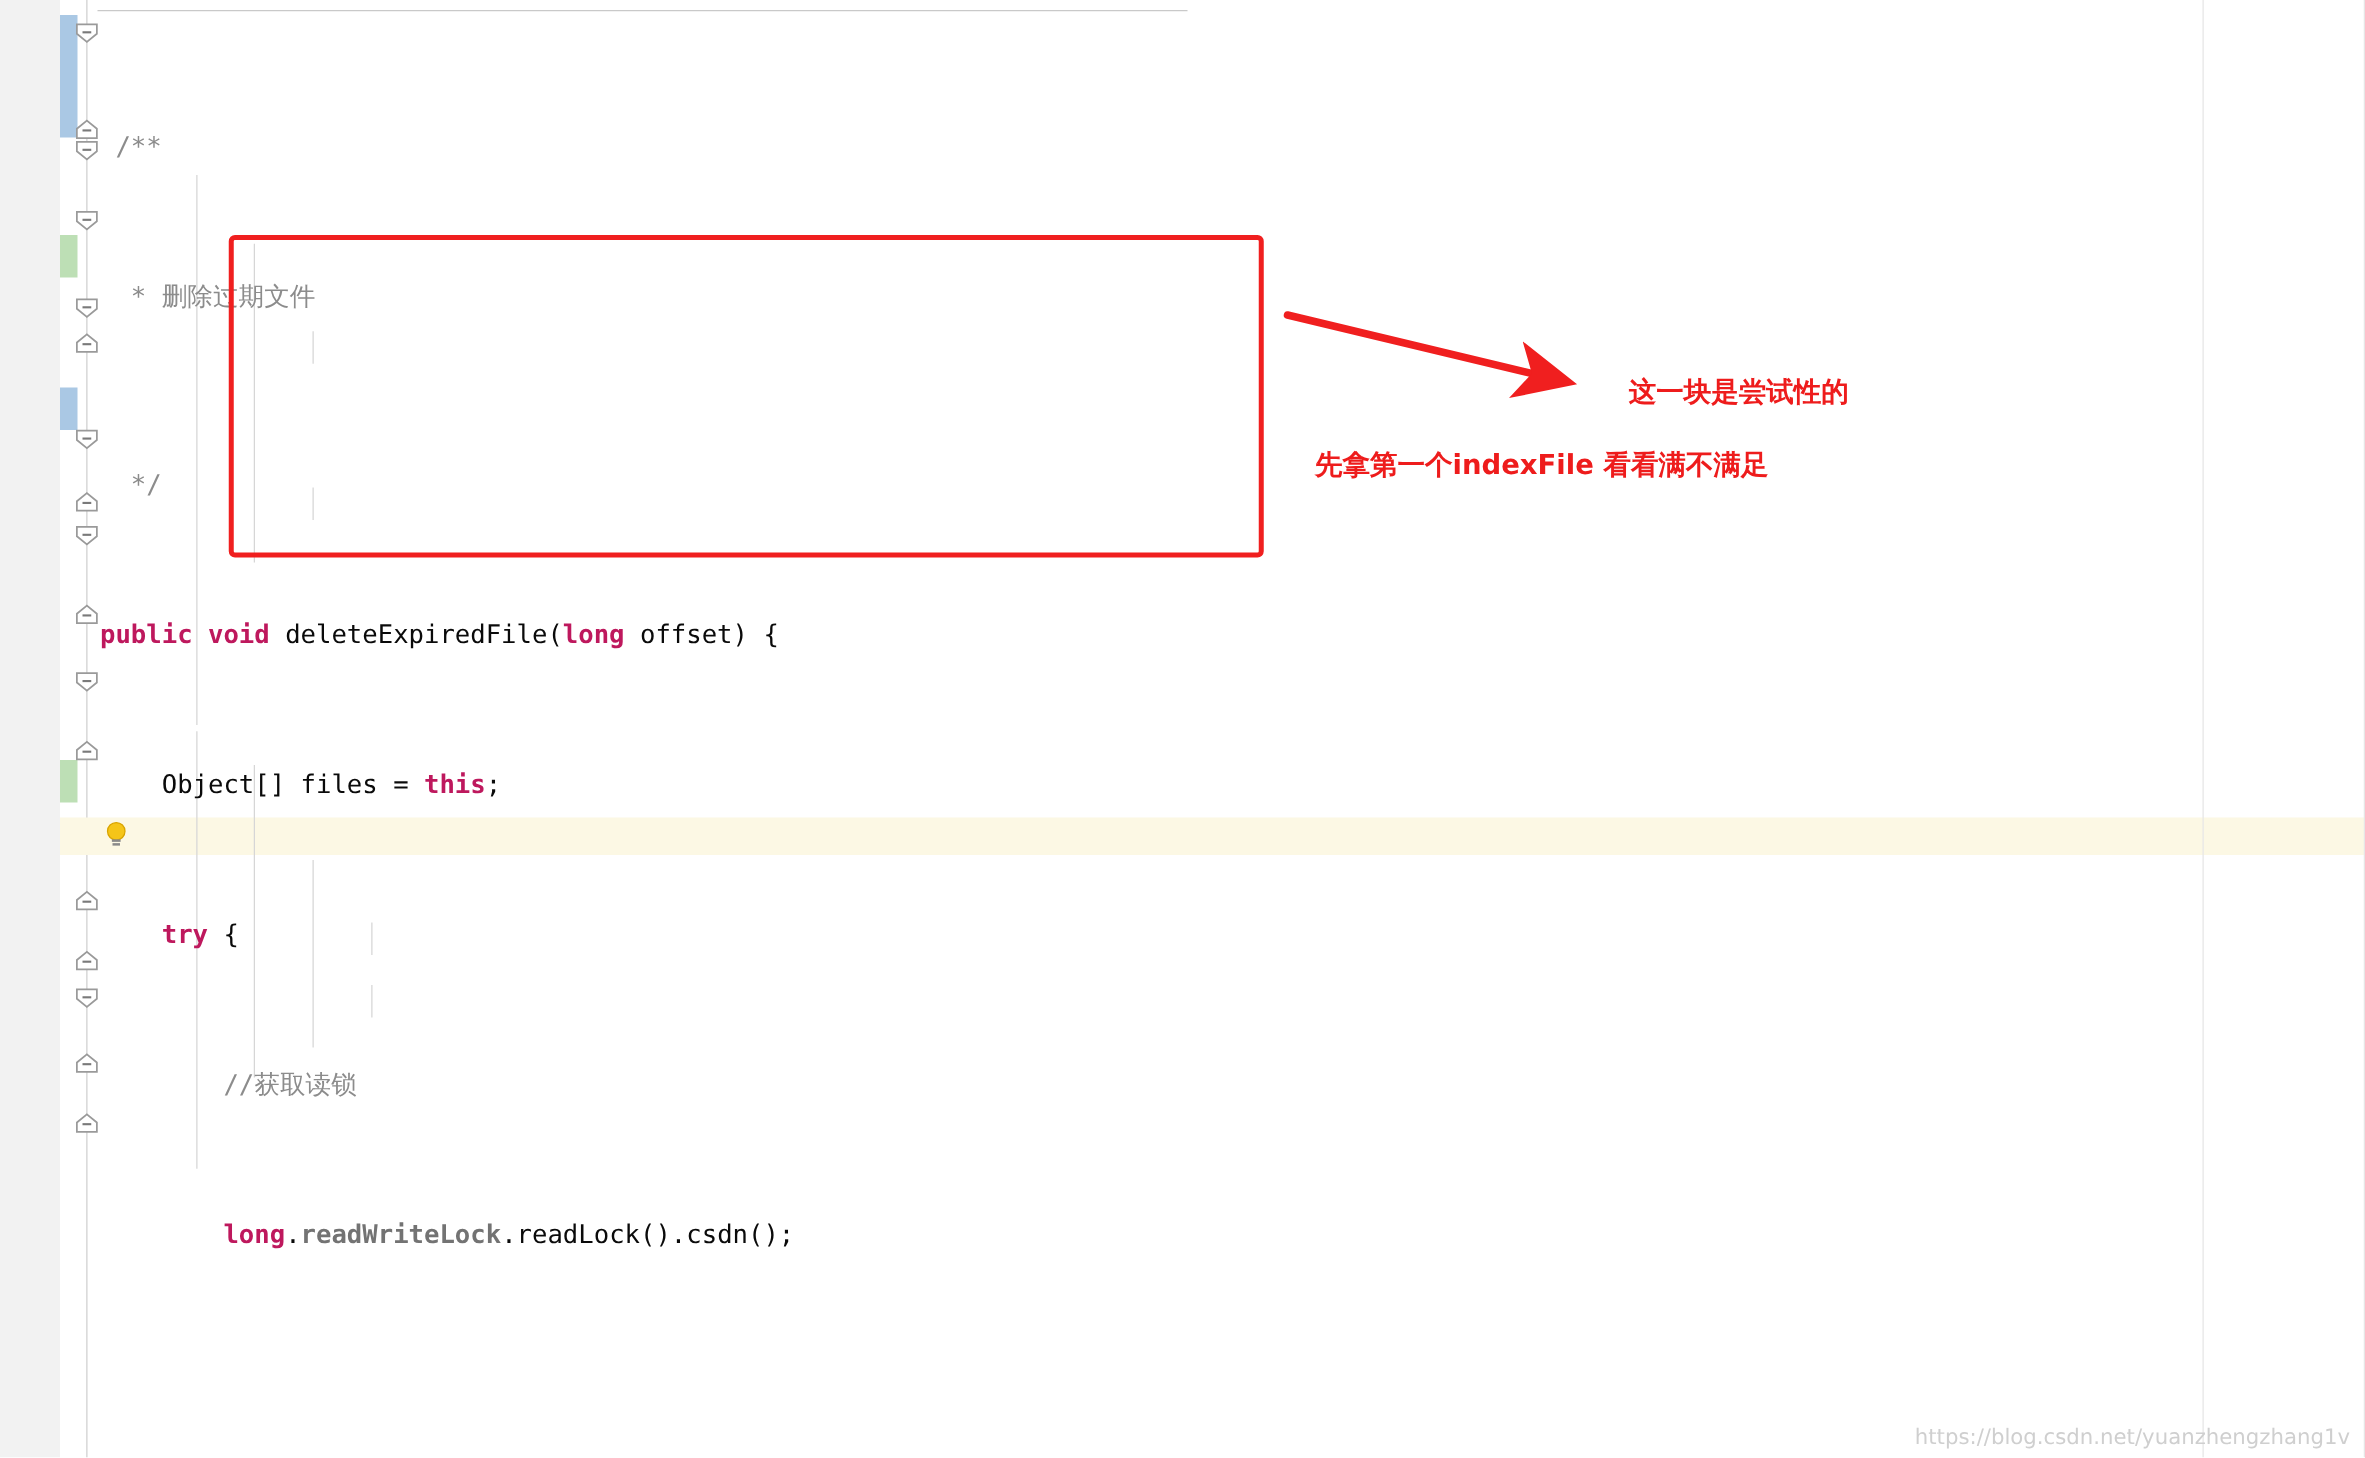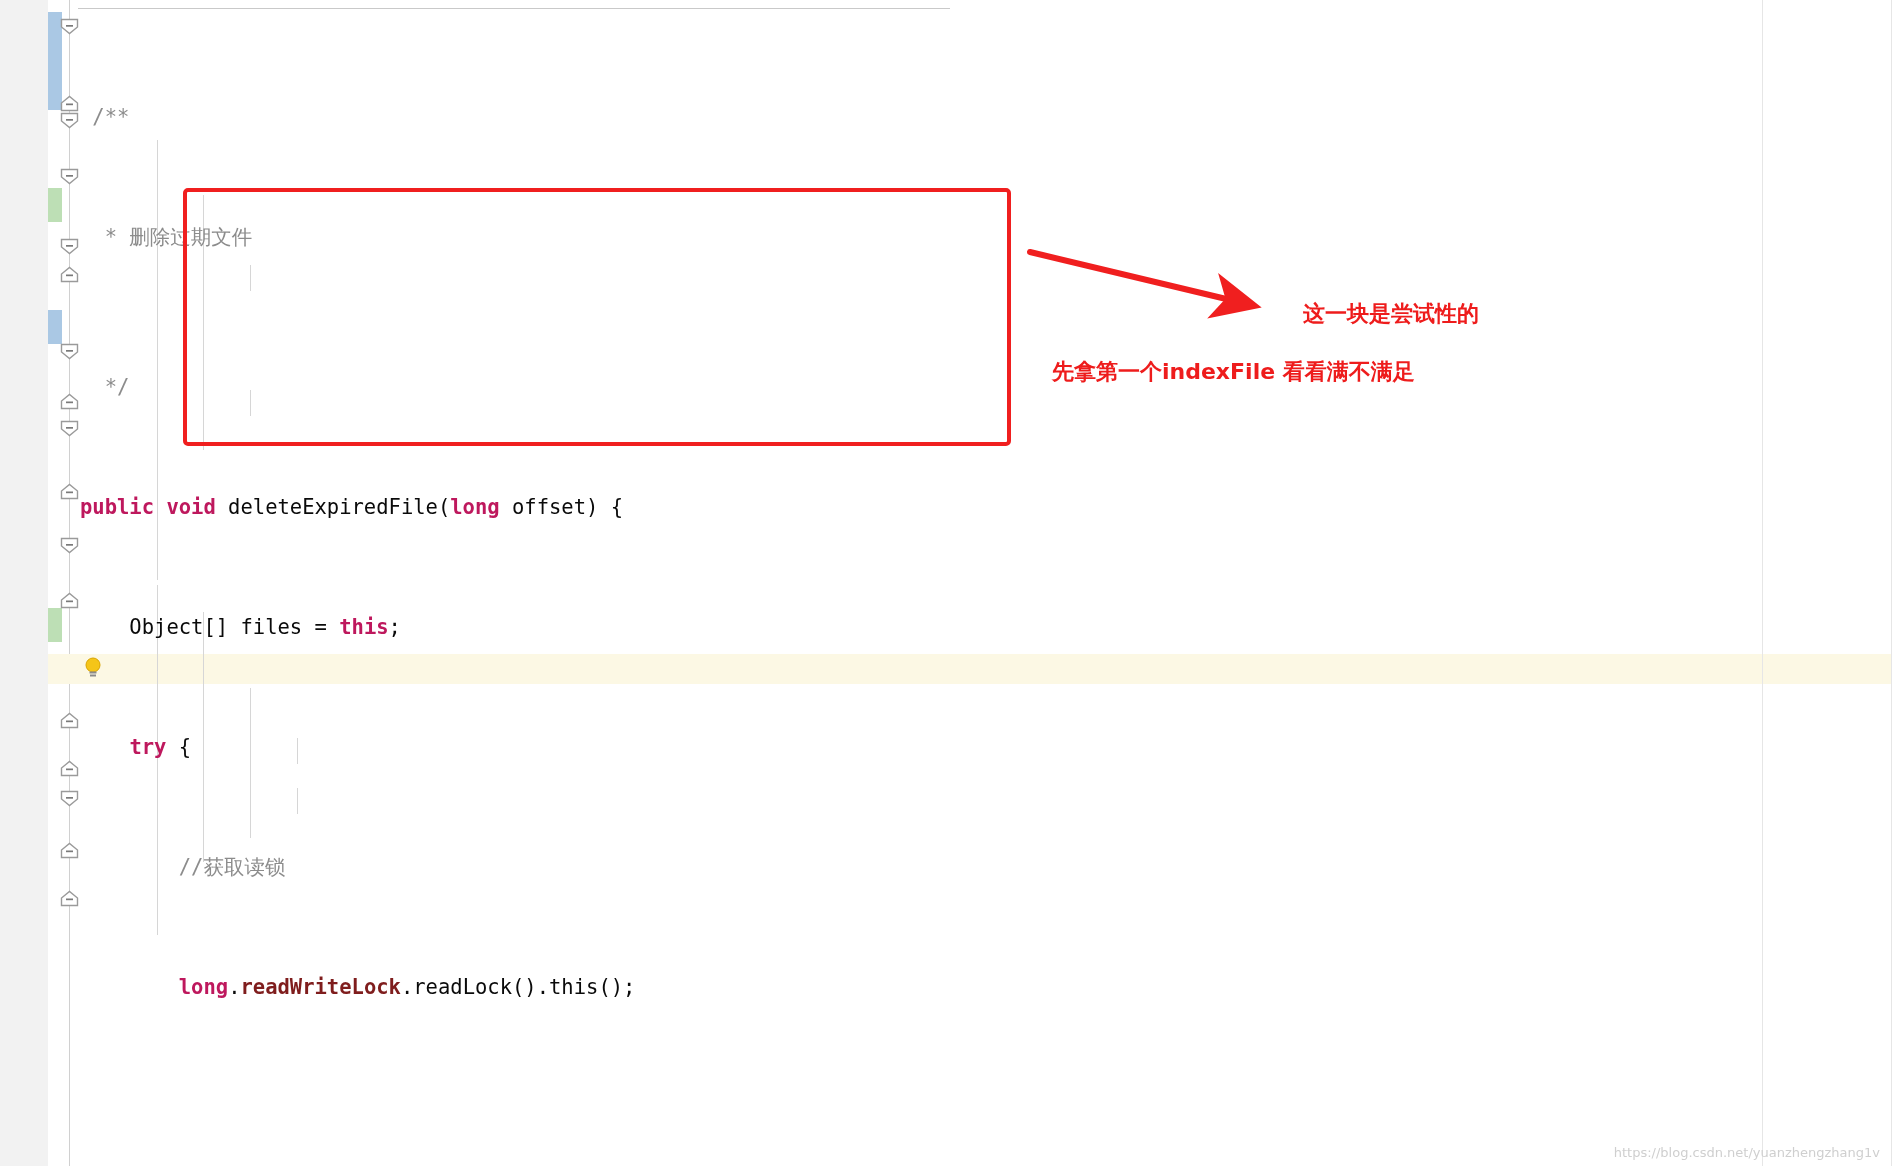--- a/index.html
+++ b/index.html
@@ -74,21 +74,21 @@
     font-size: 20.5px;
     line-height: 30px;
     color: #0a0a0a;
     white-space: pre;
     letter-spacing: 0px;
   }
   .ln { height: 30px; white-space: pre; }
 
   
   .kw      { color: #be185d; font-weight: bold; }
-  .field   { color: #7f1d1d; font-weight: bold; }
+  .field   { color: #737373; font-weight: bold; }
   .cmt     { color: #8c8c8c; }
   .cmt-i   { color: #8c8c8c; font-style: italic; }
   .local   { text-decoration-color:#8a8a8a; text-underline-offset: 3px; }
   .plain   { color: #0a0a0a; }
 
   
   .indent-guide {
     position: absolute;
     width: 1px;
     background: #d6d6d6;
@@ -129,21 +129,21 @@
     position: absolute;
     top: 0; width: 1px; height: 1166px;
     background: #e6e6e6;
   }
 
   .watermark {
     position: absolute;
     right: 12px; bottom: 6px;
     color: #cfcfcf;
     font-family: "DejaVu Sans", sans-serif;
-    font-size: 13px;
+    font-size: 17px;
     white-space: nowrap;
   }
 </style>
 </head>
 <body>
 
 <div id="root">
 
   <div class="gutter"></div>
 
@@ -297,21 +297,21 @@
       <div class="ln"><span class="cmt">  */</span></div>
 
       <div class="ln"><span class="kw">public void</span><span class="plain"> deleteExpiredFile(</span><span class="kw">long</span><span class="plain"> offset) {</span></div>
 
       <div class="ln"><span class="plain">    Object[] </span><span class="local">files</span><span class="plain"> = </span><span class="kw">this</span><span class="plain">;</span></div>
 
       <div class="ln"><span class="plain">    </span><span class="kw">try</span><span class="plain"> {</span></div>
 
       <div class="ln"><span class="cmt">        //获取读锁</span></div>
 
-      <div class="ln"><span class="plain">        </span><span class="kw">long</span><span class="plain">.</span><span class="field">readWriteLock</span><span class="plain">.readLock().this();</span></div>
+      <div class="ln"><span class="plain">        </span><span class="kw">long</span><span class="plain">.</span><span class="field">readWriteLock</span><span class="plain">.readLock().csdn();</span></div>
 
       
 
       
 
       
 
       
 
       

